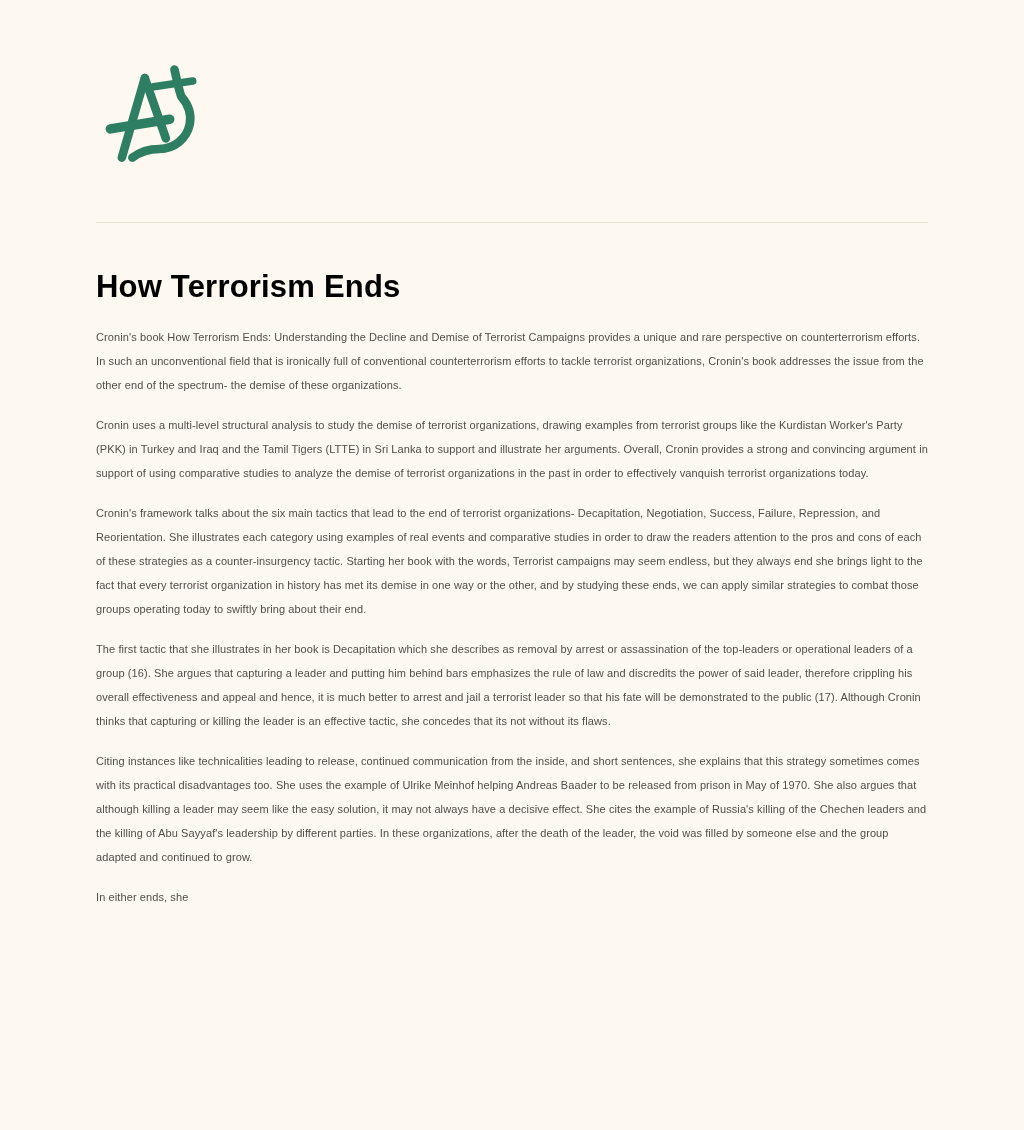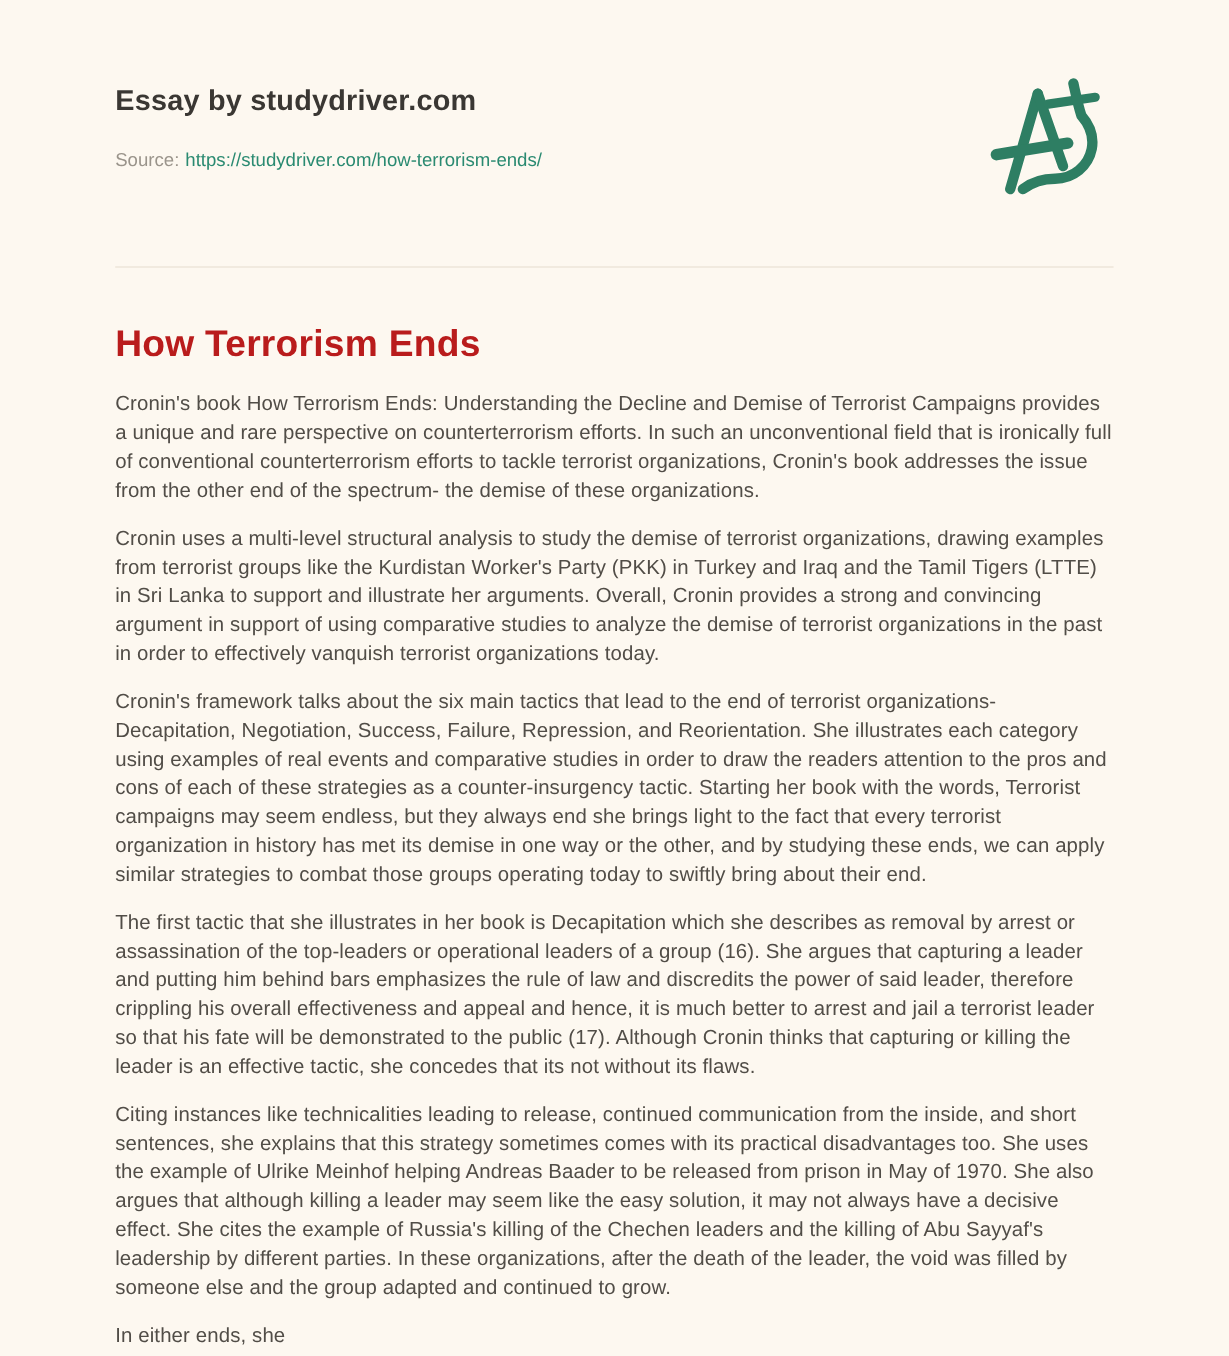--- a/index.html
+++ b/index.html
@@ -53,44 +53,40 @@
   .header-divider {
     border: none;
     border-top: 1px solid #EAE2D4;
     margin: 56px 0 0 0;
   }
   .essay-title {
     margin: 42px 0 0 0;
     font-size: 31px;
     line-height: 44px;
     font-weight: 700;
-    color: #b91c1c;
+    color: #000000;
     letter-spacing: 0.2px;
   }
   .paragraphs {
     margin-top: 16px;
   }
   .para {
     margin: 0 0 16px 0;
-    font-size: 17px;
+    font-size: 11px;
     line-height: 24px;
     color: #514D47;
     letter-spacing: 0.1px;
   }
 </style>
 </head>
 <body>
 
 <div class="page">
 
   <header class="page-header">
-    <div class="header-text">
-      <h1 class="header-title">Essay by studydriver.com</h1>
-      <p class="source-line"><span>Source:</span><a href="#">https://studydriver.com/how-terrorism-ends/</a></p>
-    </div>
 
     <div class="logo">
       <svg width="134" height="102" viewBox="0 0 140 105" fill="none" xmlns="http://www.w3.org/2000/svg">
         <g stroke="#2E7E63" stroke-linecap="round" stroke-linejoin="round" fill="none">
 
           <path d="M27,97 L51,14" stroke-width="9"></path>
           <path d="M51,14 L73,77" stroke-width="9"></path>
           <path d="M15,67 L77,57" stroke-width="10"></path>
 
           <path d="M60,23 L101,17" stroke-width="8"></path>

